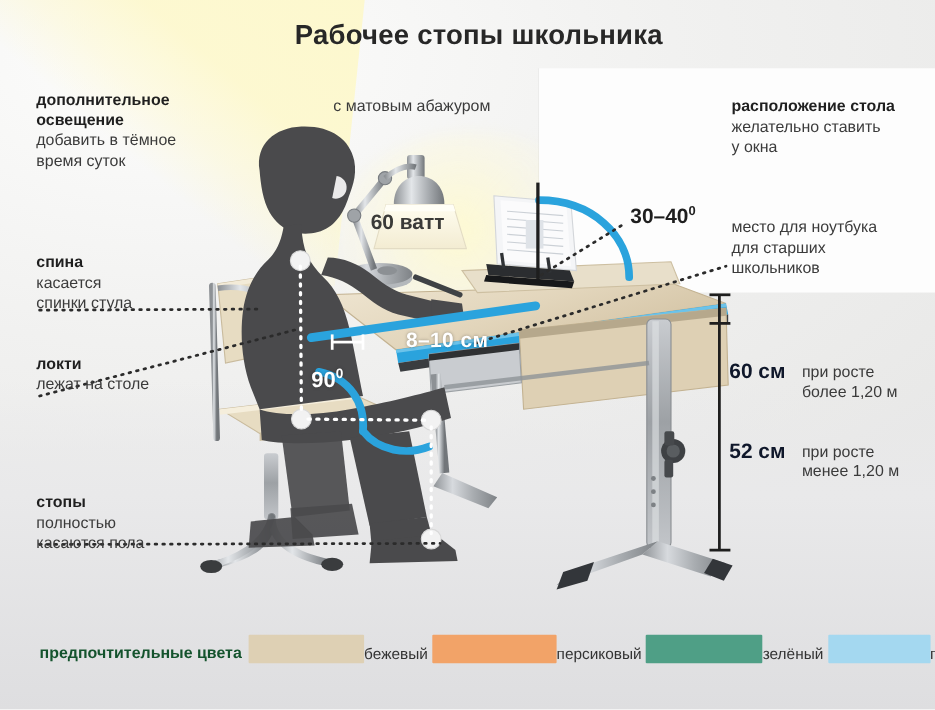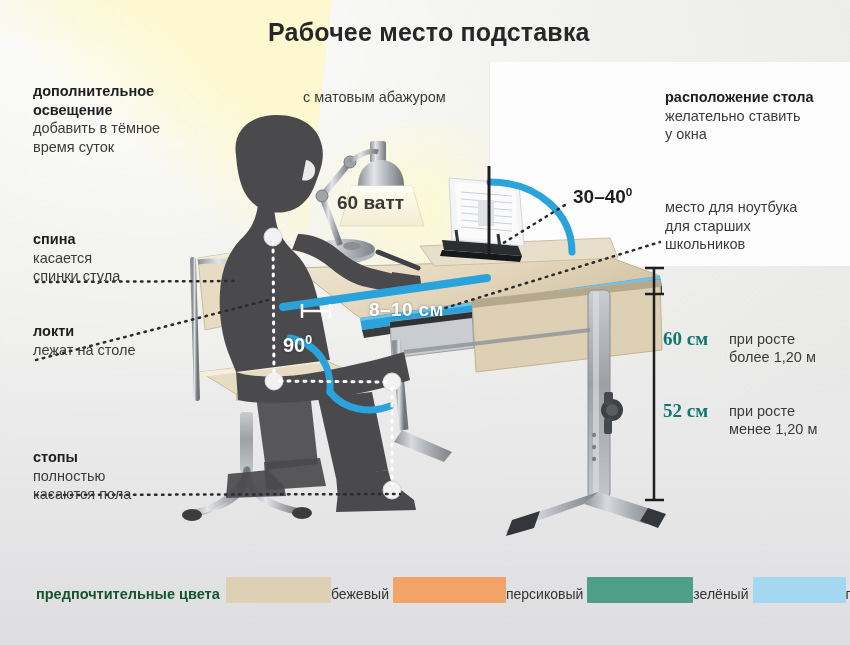--- a/index.html
+++ b/index.html
@@ -89,25 +89,24 @@
   .c-back    { left: 33px;  top: 230px; width: 190px; }
   .c-elbow   { left: 33px;  top: 322px; width: 200px; }
   .c-feet    { left: 33px;  top: 448px; width: 210px; }
   .c-transf  { left: 612px; top: 543px; width: 240px; font-size: 14.5px; line-height: 1.40; color: #3b3b3b; }
 
   
   .meas { position: absolute; }
   .meas .num {
     font-weight: bold;
     font-size: 19px;
-    color: #0f766e;
+    color: #0f172a;
     display: inline-block;
     width: 66px;
     vertical-align: top;
-    font-family: Liberation Serif, serif;
   }
   .meas .txt {
     display: inline-block;
     font-size: 14.5px;
     line-height: 1.26;
     color: #3b3b3b;
     vertical-align: top;
     padding-top: 2px;
   }
   .m-60 { left: 663px; top: 328px; }
@@ -434,21 +433,21 @@
 
         <path d="M36 495 L400 494"></path>
 
         <path d="M492 250 L565 205"></path>
 
         <path d="M432 312 L660 242"></path>
       </g>
     </svg>
   </div>
 
-  <div class="title">Рабочее место подставка</div>
+  <div class="title">Рабочее стопы школьника</div>
 
   <div class="callout c-light">
     <span class="hd">дополнительное</span>
     <span class="hd">освещение</span>
     <span class="bd">добавить в тёмное</span>
     <span class="bd">время суток</span>
   </div>
 
   <div class="callout c-lamp">
     <span class="bd">с матовым абажуром</span>

